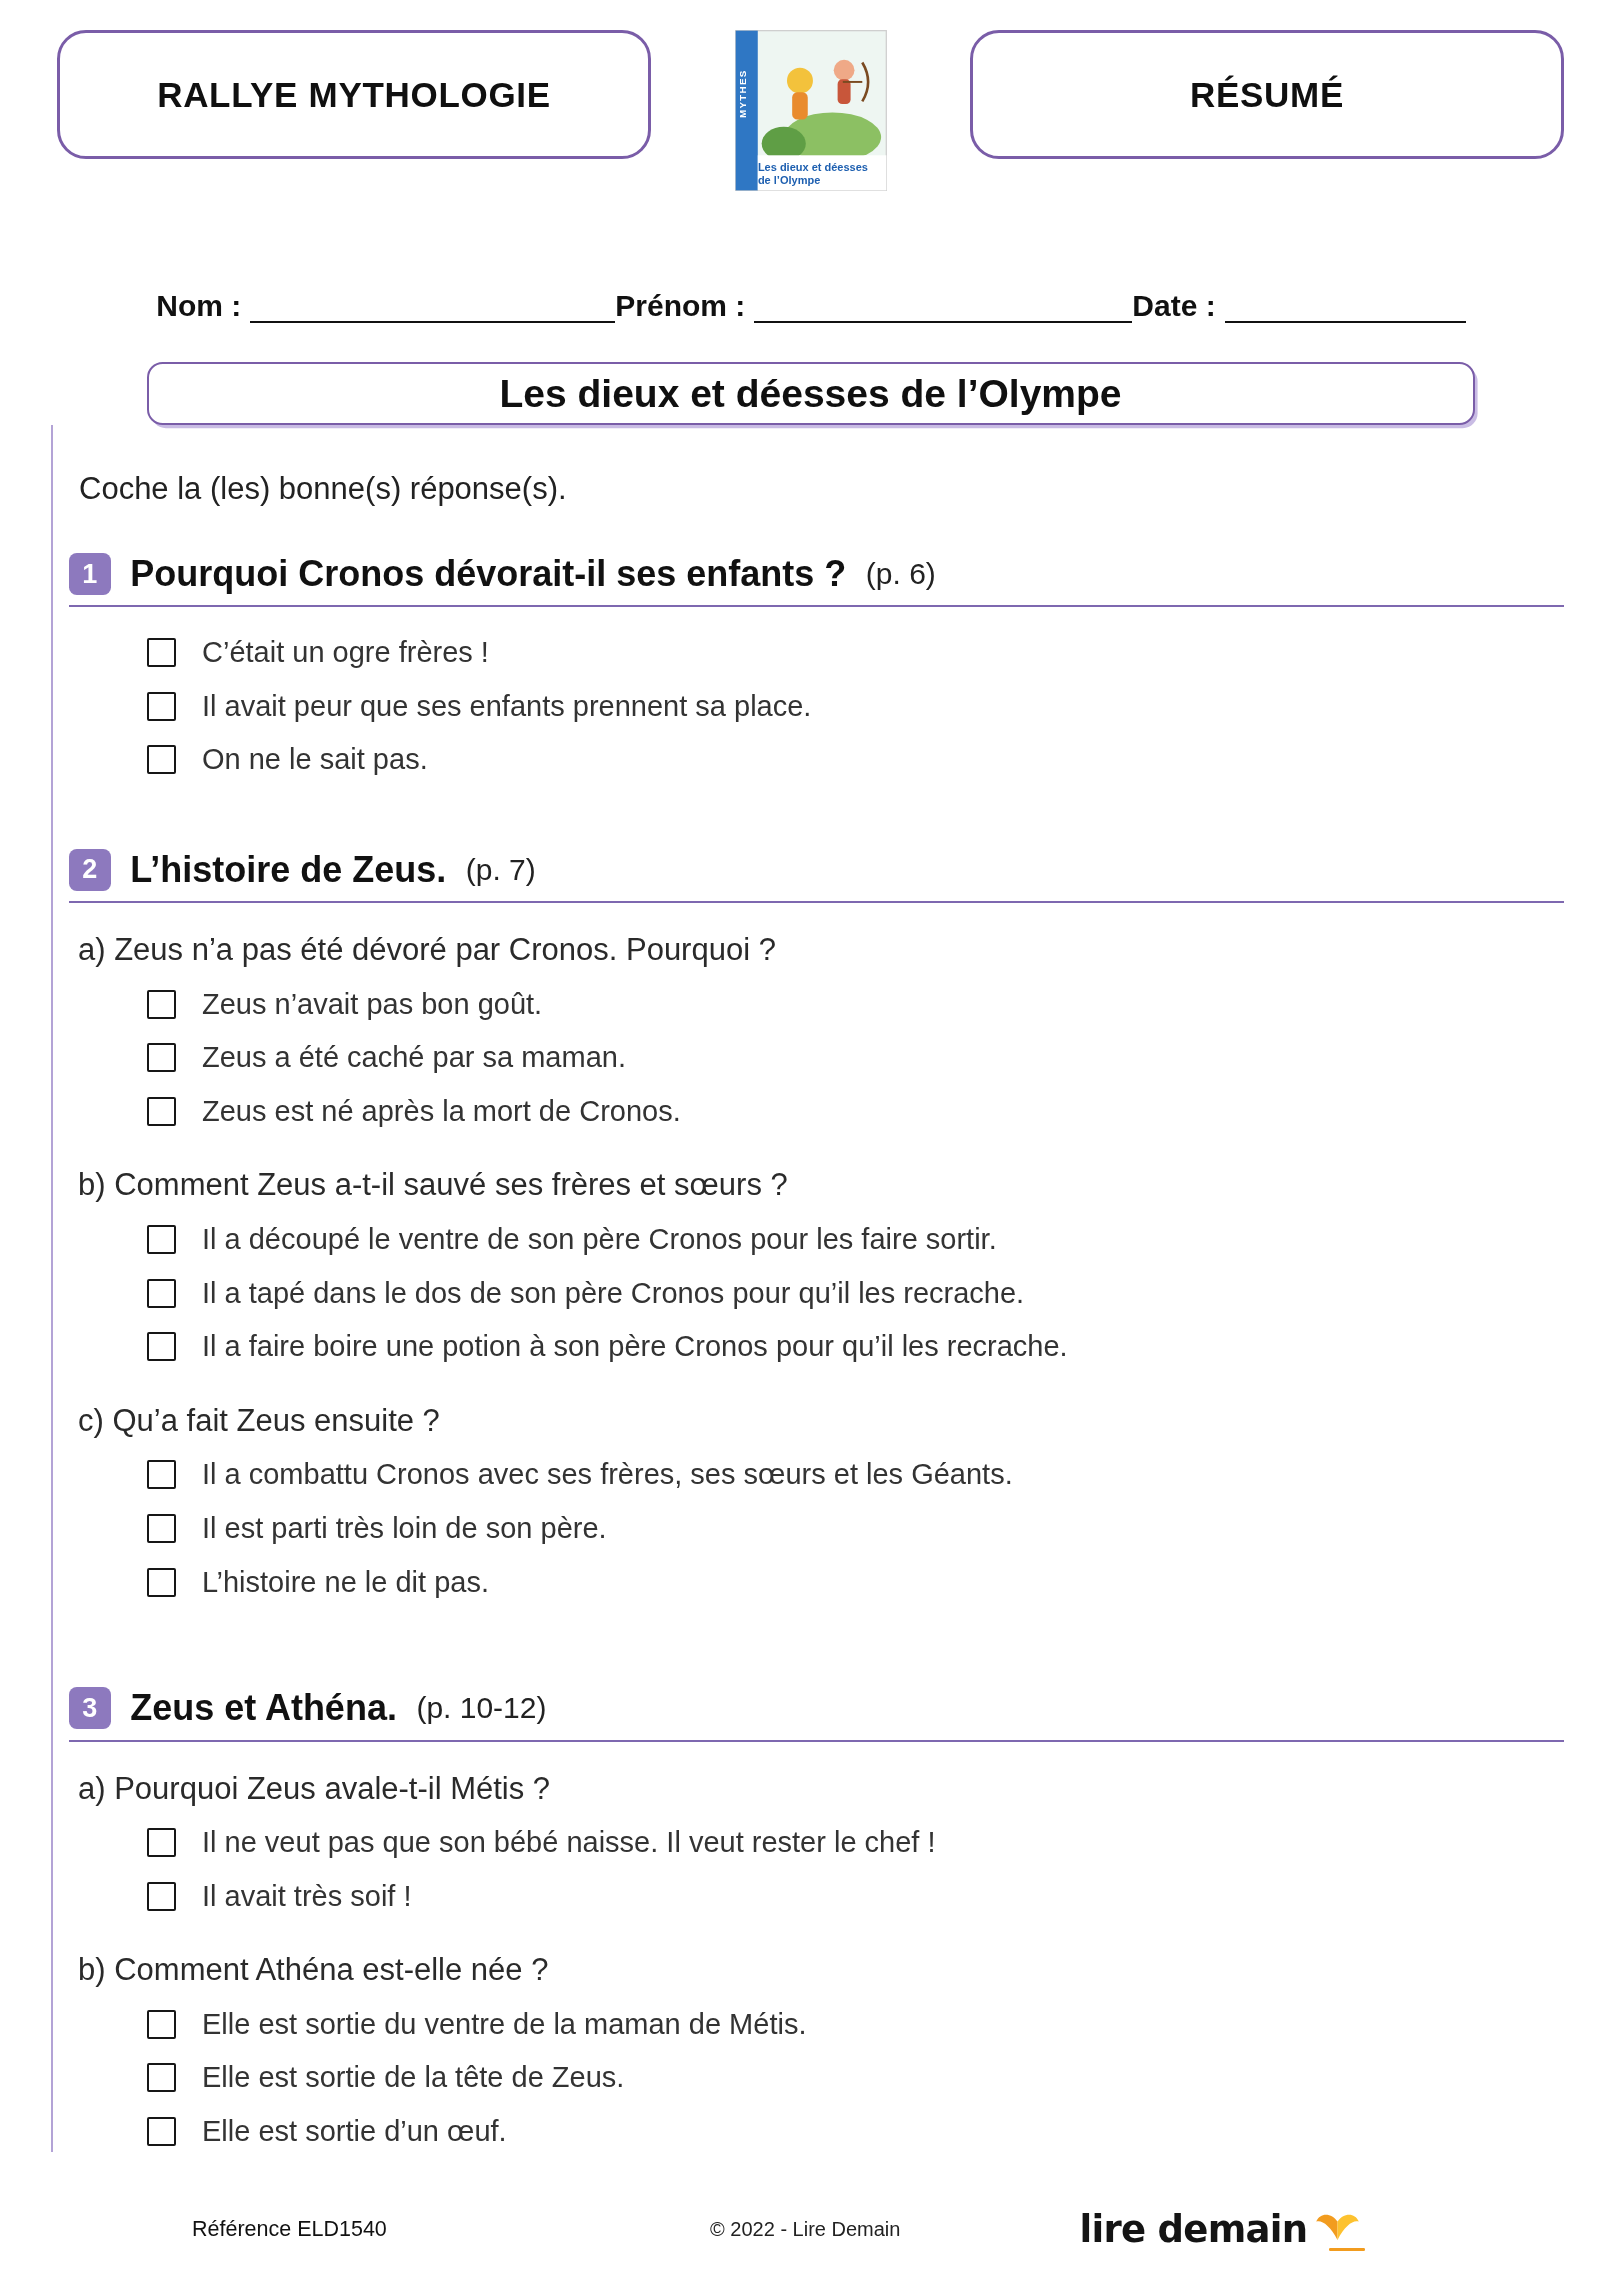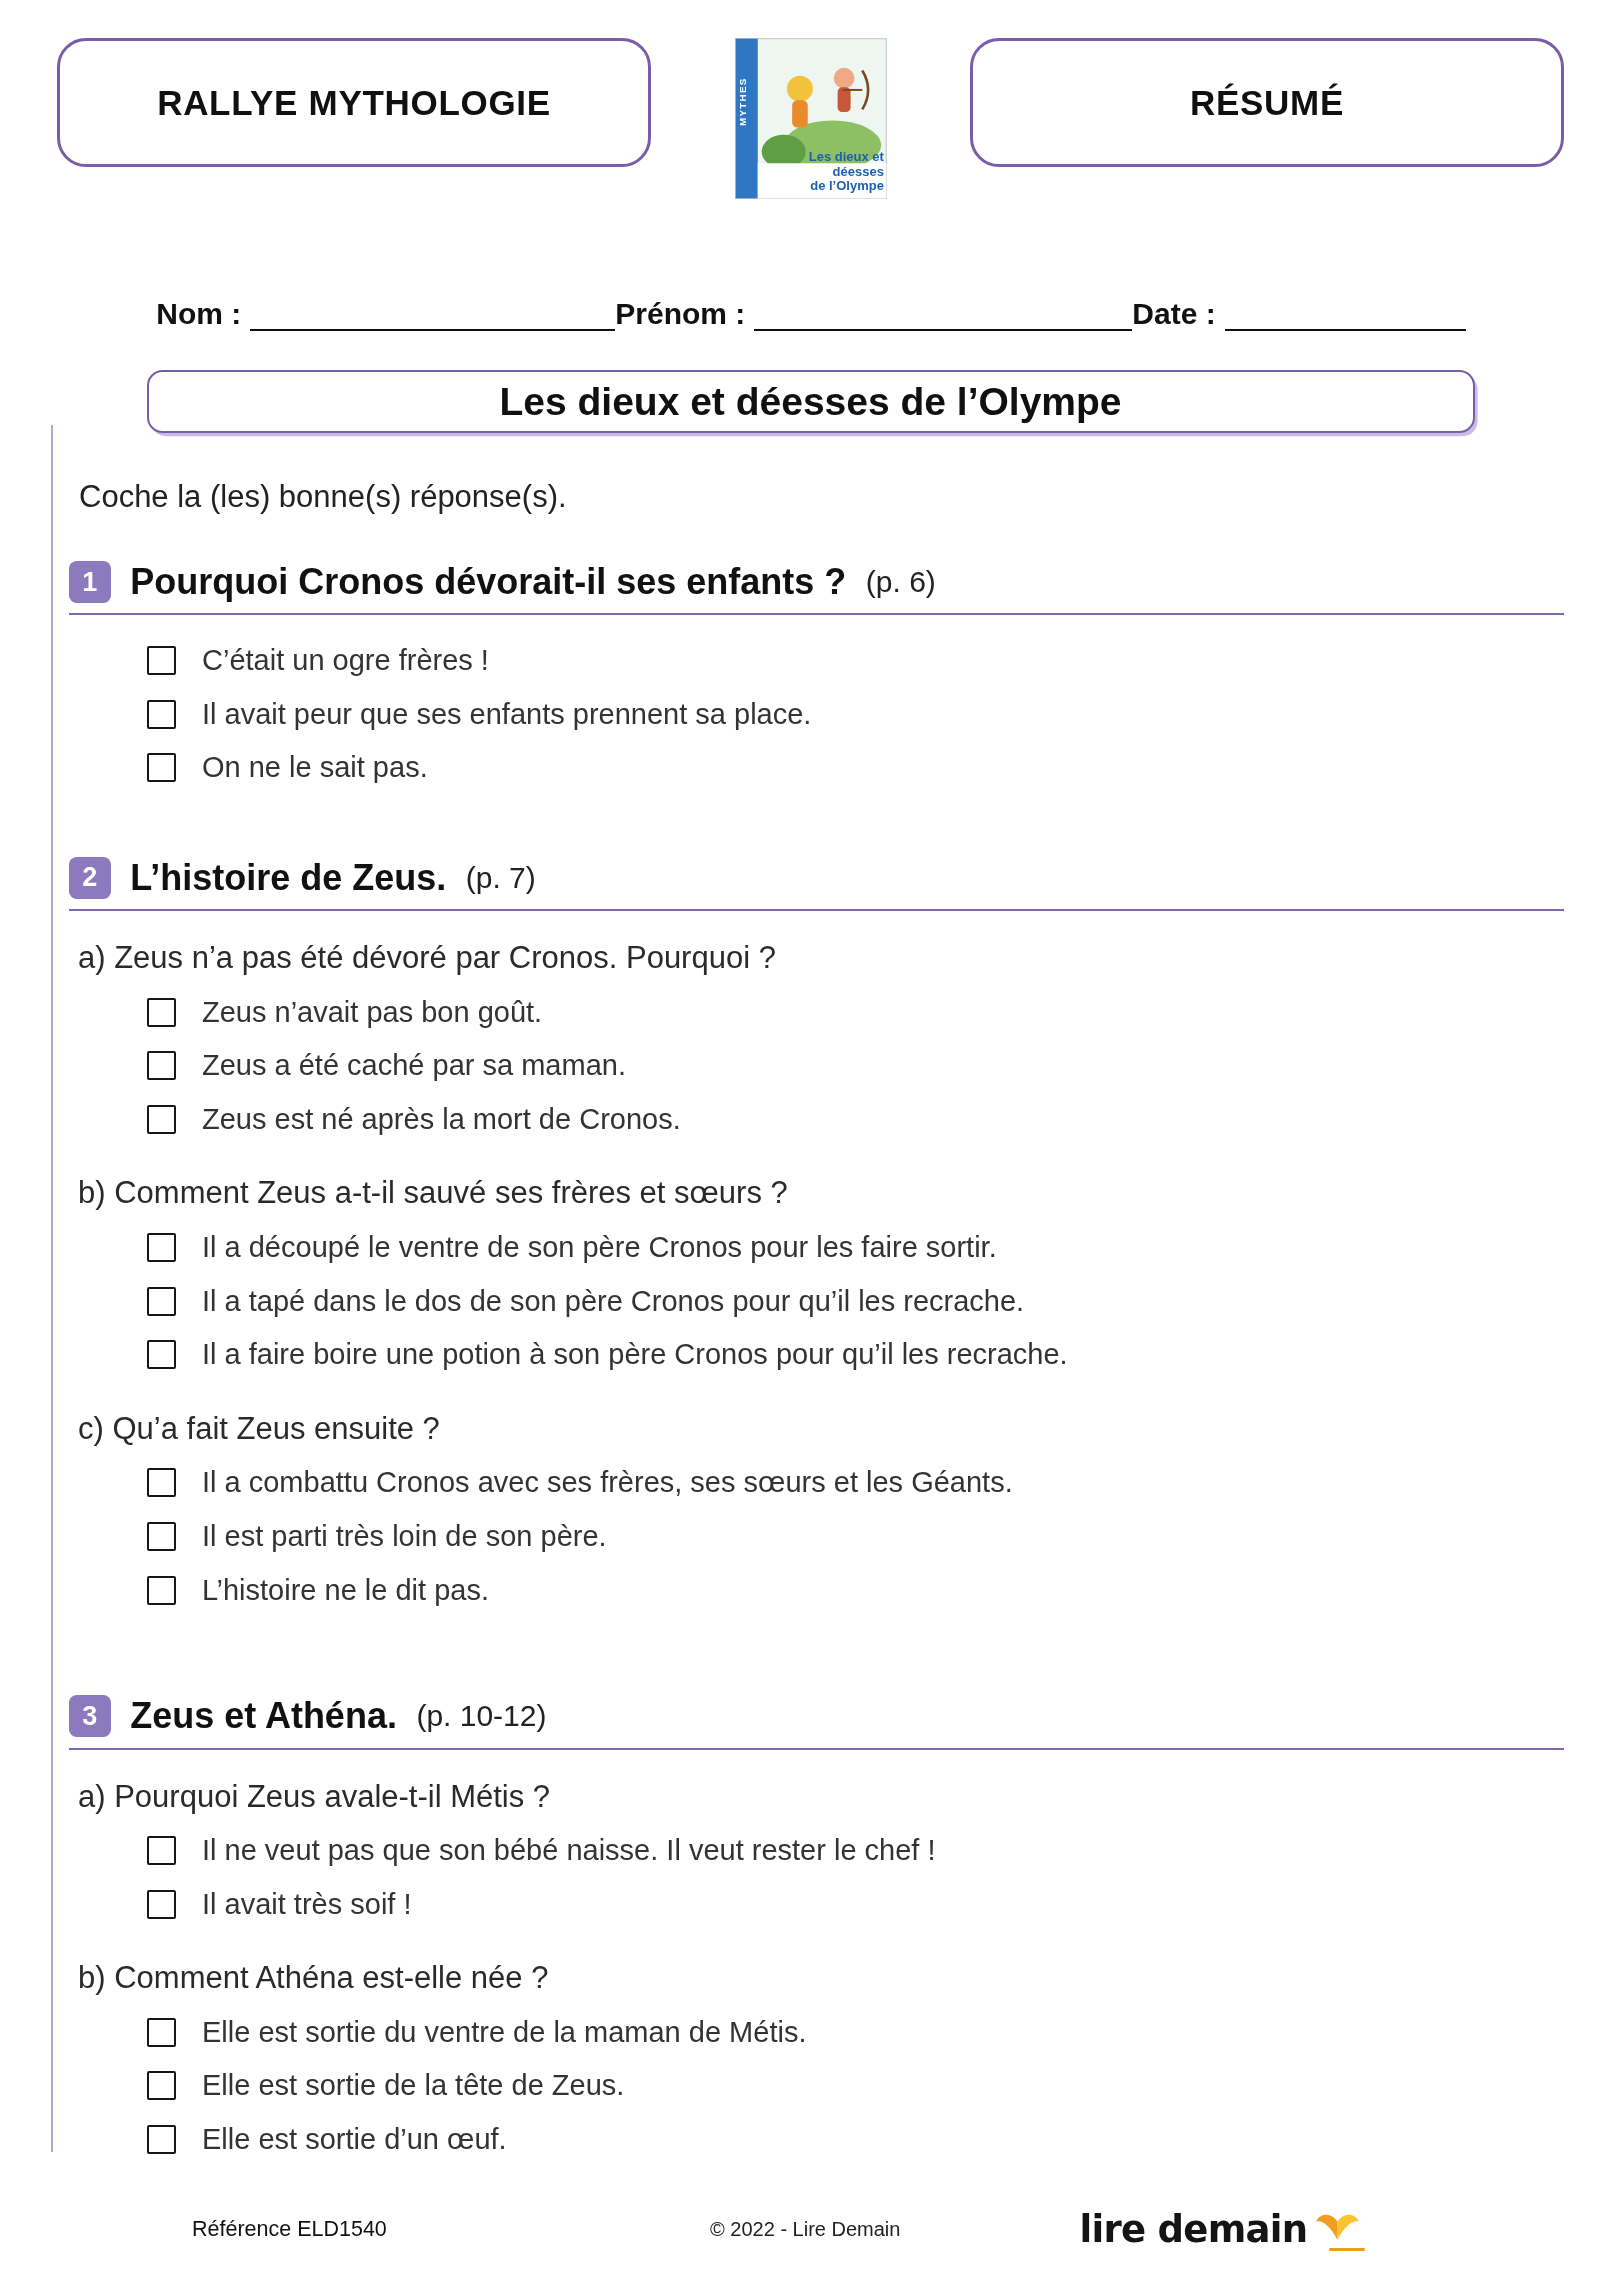--- a/index.html
+++ b/index.html
@@ -4,41 +4,41 @@
 <style>
   html, body { margin: 0; padding: 0; }
   body {
     width: 1621px; height: 2284px;
     background: #ffffff;
     font-family: "Liberation Sans", "DejaVu Sans", sans-serif;
     color: #222;
     position: relative;
     overflow: hidden;
   }
-  .page { position: relative; width: 100%; height: 100%; box-sizing: border-box; padding: 38px 57px 0 57px; }
+  .page { position: relative; width: 100%; height: 100%; box-sizing: border-box; padding: 30px 57px 0 57px; }
 
   
   .header { display: flex; justify-content: space-between; align-items: stretch; }
   .header-box {
     border: 3.3px solid #7a5da8; border-radius: 29px;
     width: 594px; height: 129px; box-sizing: border-box;
     display: flex; align-items: center; justify-content: center;
     font-size: 35px; font-weight: bold; letter-spacing: 0.7px; color: #101010;
     background: #fff;
   }
   .cover { position: relative; width: 152px; height: 161px; flex: none; }
   .cover-series {
     position: absolute; left: 2px; top: 7.8px; width: 19.5px; height: 111px;
     color: #fff; font-size: 9.8px; font-weight: bold; letter-spacing: 1.3px;
     writing-mode: vertical-rl; transform: rotate(180deg); text-align: center;
   }
   .cover-caption {
     position: absolute; left: 23.4px; bottom: 4.6px; width: 126px;
-    text-align: right; color: #1d5fb0; font-weight: bold;
-    font-size: 13px; line-height: 1.15;
+    text-align: left; color: #1d5fb0; font-weight: bold;
+    font-size: 11px; line-height: 1.15;
   }
 
   
   .identity { display: flex; justify-content: center; align-items: flex-end; margin: 98px 26px 0 27px; }
   .id-item { display: flex; align-items: flex-end; }
   .id-label { font-size: 30px; font-weight: bold; color: #111; white-space: nowrap; }
   .id-line { display: inline-block; border-bottom: 2.6px solid #111; height: 29px; margin-left: 9px; }
   .line-nom { width: 365px; }
   .line-prenom { width: 378px; }
   .line-date { width: 241px; }

